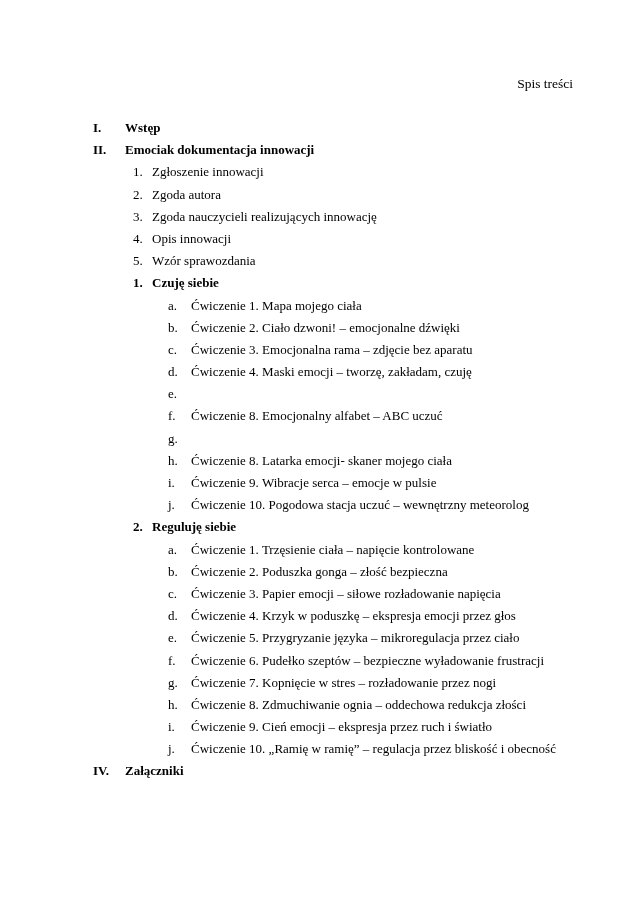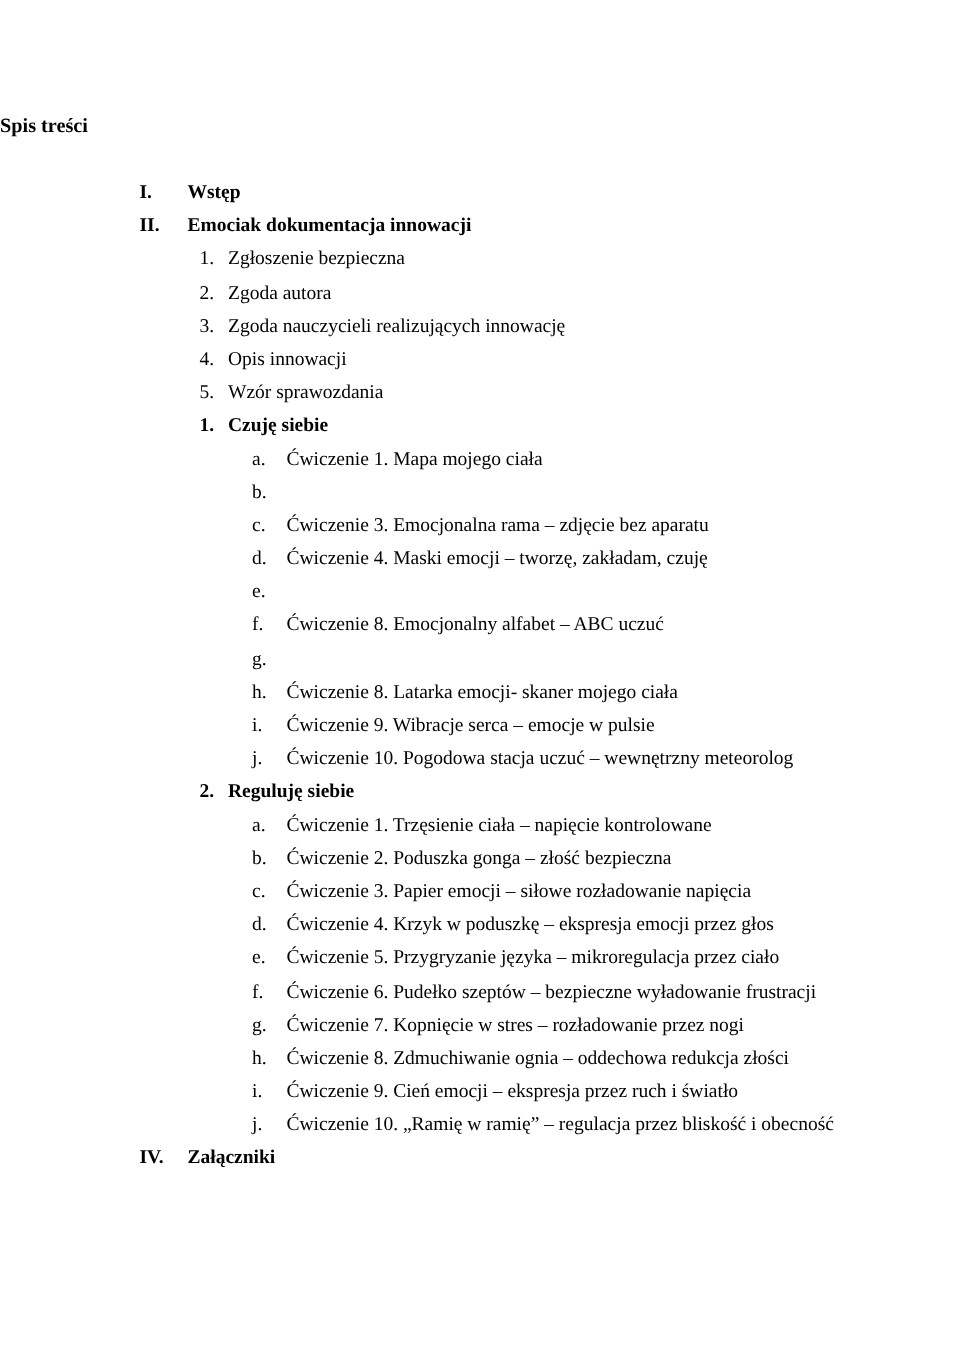--- a/index.html
+++ b/index.html
@@ -18,22 +18,22 @@
     position: relative;
     width: 636px;
     height: 900px;
     background: #ffffff;
   }
   .doc-title {
     position: absolute;
     top: 76px;
     left: 0;
     width: 573px;
-    text-align: left;
-    font-weight: bold;
+    text-align: right;
+    font-weight: normal;
     font-size: 13.5px;
     line-height: 16px;
   }
   .toc {
     position: absolute;
     top: 117px;
     left: 0;
     right: 0;
   }
   .toc-line {
@@ -62,21 +62,21 @@
       <div class="toc-line lv1 bold">
         <span class="marker">I.</span>
         <span class="text">Wstęp</span>
       </div>
       <div class="toc-line lv1 bold">
         <span class="marker">II.</span>
         <span class="text">Emociak dokumentacja innowacji</span>
       </div>
       <div class="toc-line lv2">
         <span class="marker">1.</span>
-        <span class="text">Zgłoszenie bezpieczna</span>
+        <span class="text">Zgłoszenie innowacji</span>
       </div>
       <div class="toc-line lv2">
         <span class="marker">2.</span>
         <span class="text">Zgoda autora</span>
       </div>
       <div class="toc-line lv2">
         <span class="marker">3.</span>
         <span class="text">Zgoda nauczycieli realizujących innowację</span>
       </div>
       <div class="toc-line lv2">
@@ -90,20 +90,21 @@
       <div class="toc-line lv2 bold">
         <span class="marker">1.</span>
         <span class="text">Czuję siebie</span>
       </div>
       <div class="toc-line lv3">
         <span class="marker">a.</span>
         <span class="text">Ćwiczenie 1. Mapa mojego ciała</span>
       </div>
       <div class="toc-line lv3">
         <span class="marker">b.</span>
+        <span class="text">Ćwiczenie 2. Ciało dzwoni! – emocjonalne dźwięki</span>
       </div>
       <div class="toc-line lv3">
         <span class="marker">c.</span>
         <span class="text">Ćwiczenie 3. Emocjonalna rama – zdjęcie bez aparatu</span>
       </div>
       <div class="toc-line lv3">
         <span class="marker">d.</span>
         <span class="text">Ćwiczenie 4. Maski emocji – tworzę, zakładam, czuję</span>
       </div>
       <div class="toc-line lv3">

